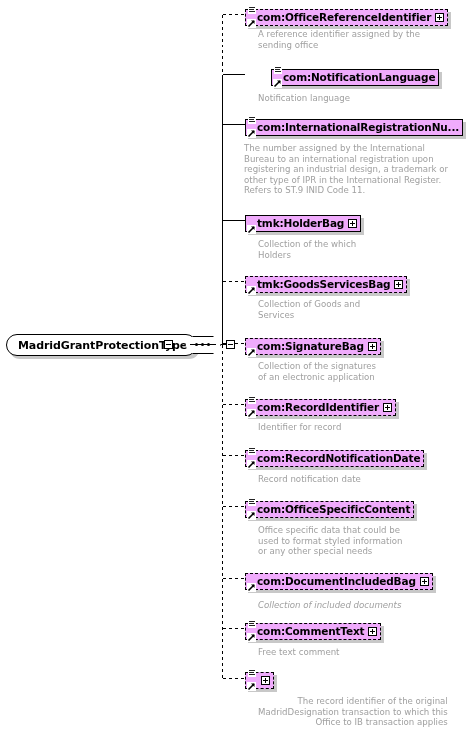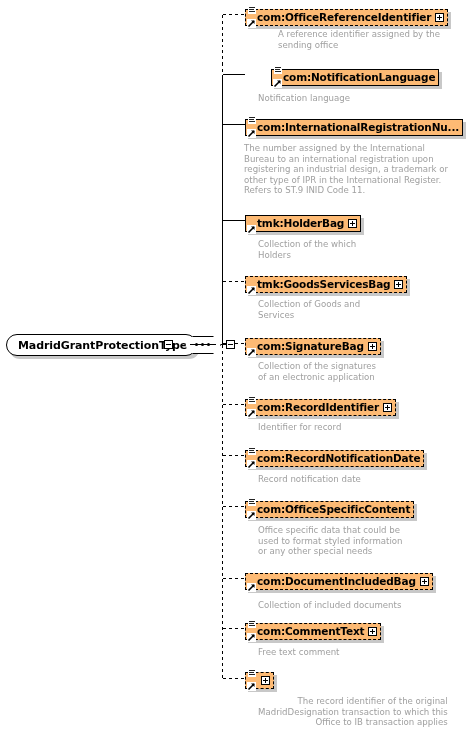--- a/index.html
+++ b/index.html
@@ -113,21 +113,21 @@
   
   .elem {
     position: absolute;
   }
   .elem-box {
     position: relative;
     display: inline-flex;
     align-items: center;
     height: 17px;
     box-sizing: border-box;
-    background: #fdba74;
+    background: #f0abfc;
     border: 1px solid #000;
     padding: 0 3px 0 11px;
     box-shadow: 3px 3px 0 0 #c8c8c8;
     white-space: nowrap;
   }
   .elem-box.optional {
     border-style: dashed;
     border-width: 1px;
   }
   .elem-name {
@@ -258,21 +258,21 @@
           </span>
           <span class="glyph-arrow">
             <svg width="9" height="9" viewBox="0 0 9 9">
               <path d="M1.5 7.5 L7 2" stroke="#000" stroke-width="1.6" fill="none"></path>
               <path d="M4 1.5 L7.5 1.5 L7.5 5 Z" fill="#000"></path>
             </svg>
           </span>
           <span class="elem-name">com:OfficeReferenceIdentifier</span>
           <span class="plus-box"></span>
         </div></div>
-      <div class="elem-doc" style="left: 258px; top: 29px; margin-left: 20px;">A reference identifier assigned by the
+      <div class="elem-doc" style="left: 258px; top: 29px;">A reference identifier assigned by the
 sending office</div>
       <div class="elem" style="left: 245px; top: 66px; padding-left: 26px;"><div class="elem-box">
           <span class="glyph-lines">
             <i></i>
             <i></i>
             <i></i>
           </span>
           <span class="glyph-arrow">
             <svg width="9" height="9" viewBox="0 0 9 9">
               <path d="M1.5 7.5 L7 2" stroke="#000" stroke-width="1.6" fill="none"></path>
@@ -388,21 +388,21 @@
       <div class="elem" style="left: 245px; top: 570px;"><div class="elem-box optional">
           <span class="glyph-arrow">
             <svg width="9" height="9" viewBox="0 0 9 9">
               <path d="M1.5 7.5 L7 2" stroke="#000" stroke-width="1.6" fill="none"></path>
               <path d="M4 1.5 L7.5 1.5 L7.5 5 Z" fill="#000"></path>
             </svg>
           </span>
           <span class="elem-name">com:DocumentIncludedBag</span>
           <span class="plus-box"></span>
         </div></div>
-      <div class="elem-doc" style="left: 258px; top: 600px;">Collection of included documents</div>
+      <div class="elem-doc" style="left: 258px; top: 600px; font-style: italic;">Collection of included documents</div>
       <div class="elem" style="left: 245px; top: 620px;"><div class="elem-box optional">
           <span class="glyph-lines">
             <i></i>
             <i></i>
             <i></i>
           </span>
           <span class="glyph-arrow">
             <svg width="9" height="9" viewBox="0 0 9 9">
               <path d="M1.5 7.5 L7 2" stroke="#000" stroke-width="1.6" fill="none"></path>
               <path d="M4 1.5 L7.5 1.5 L7.5 5 Z" fill="#000"></path>

